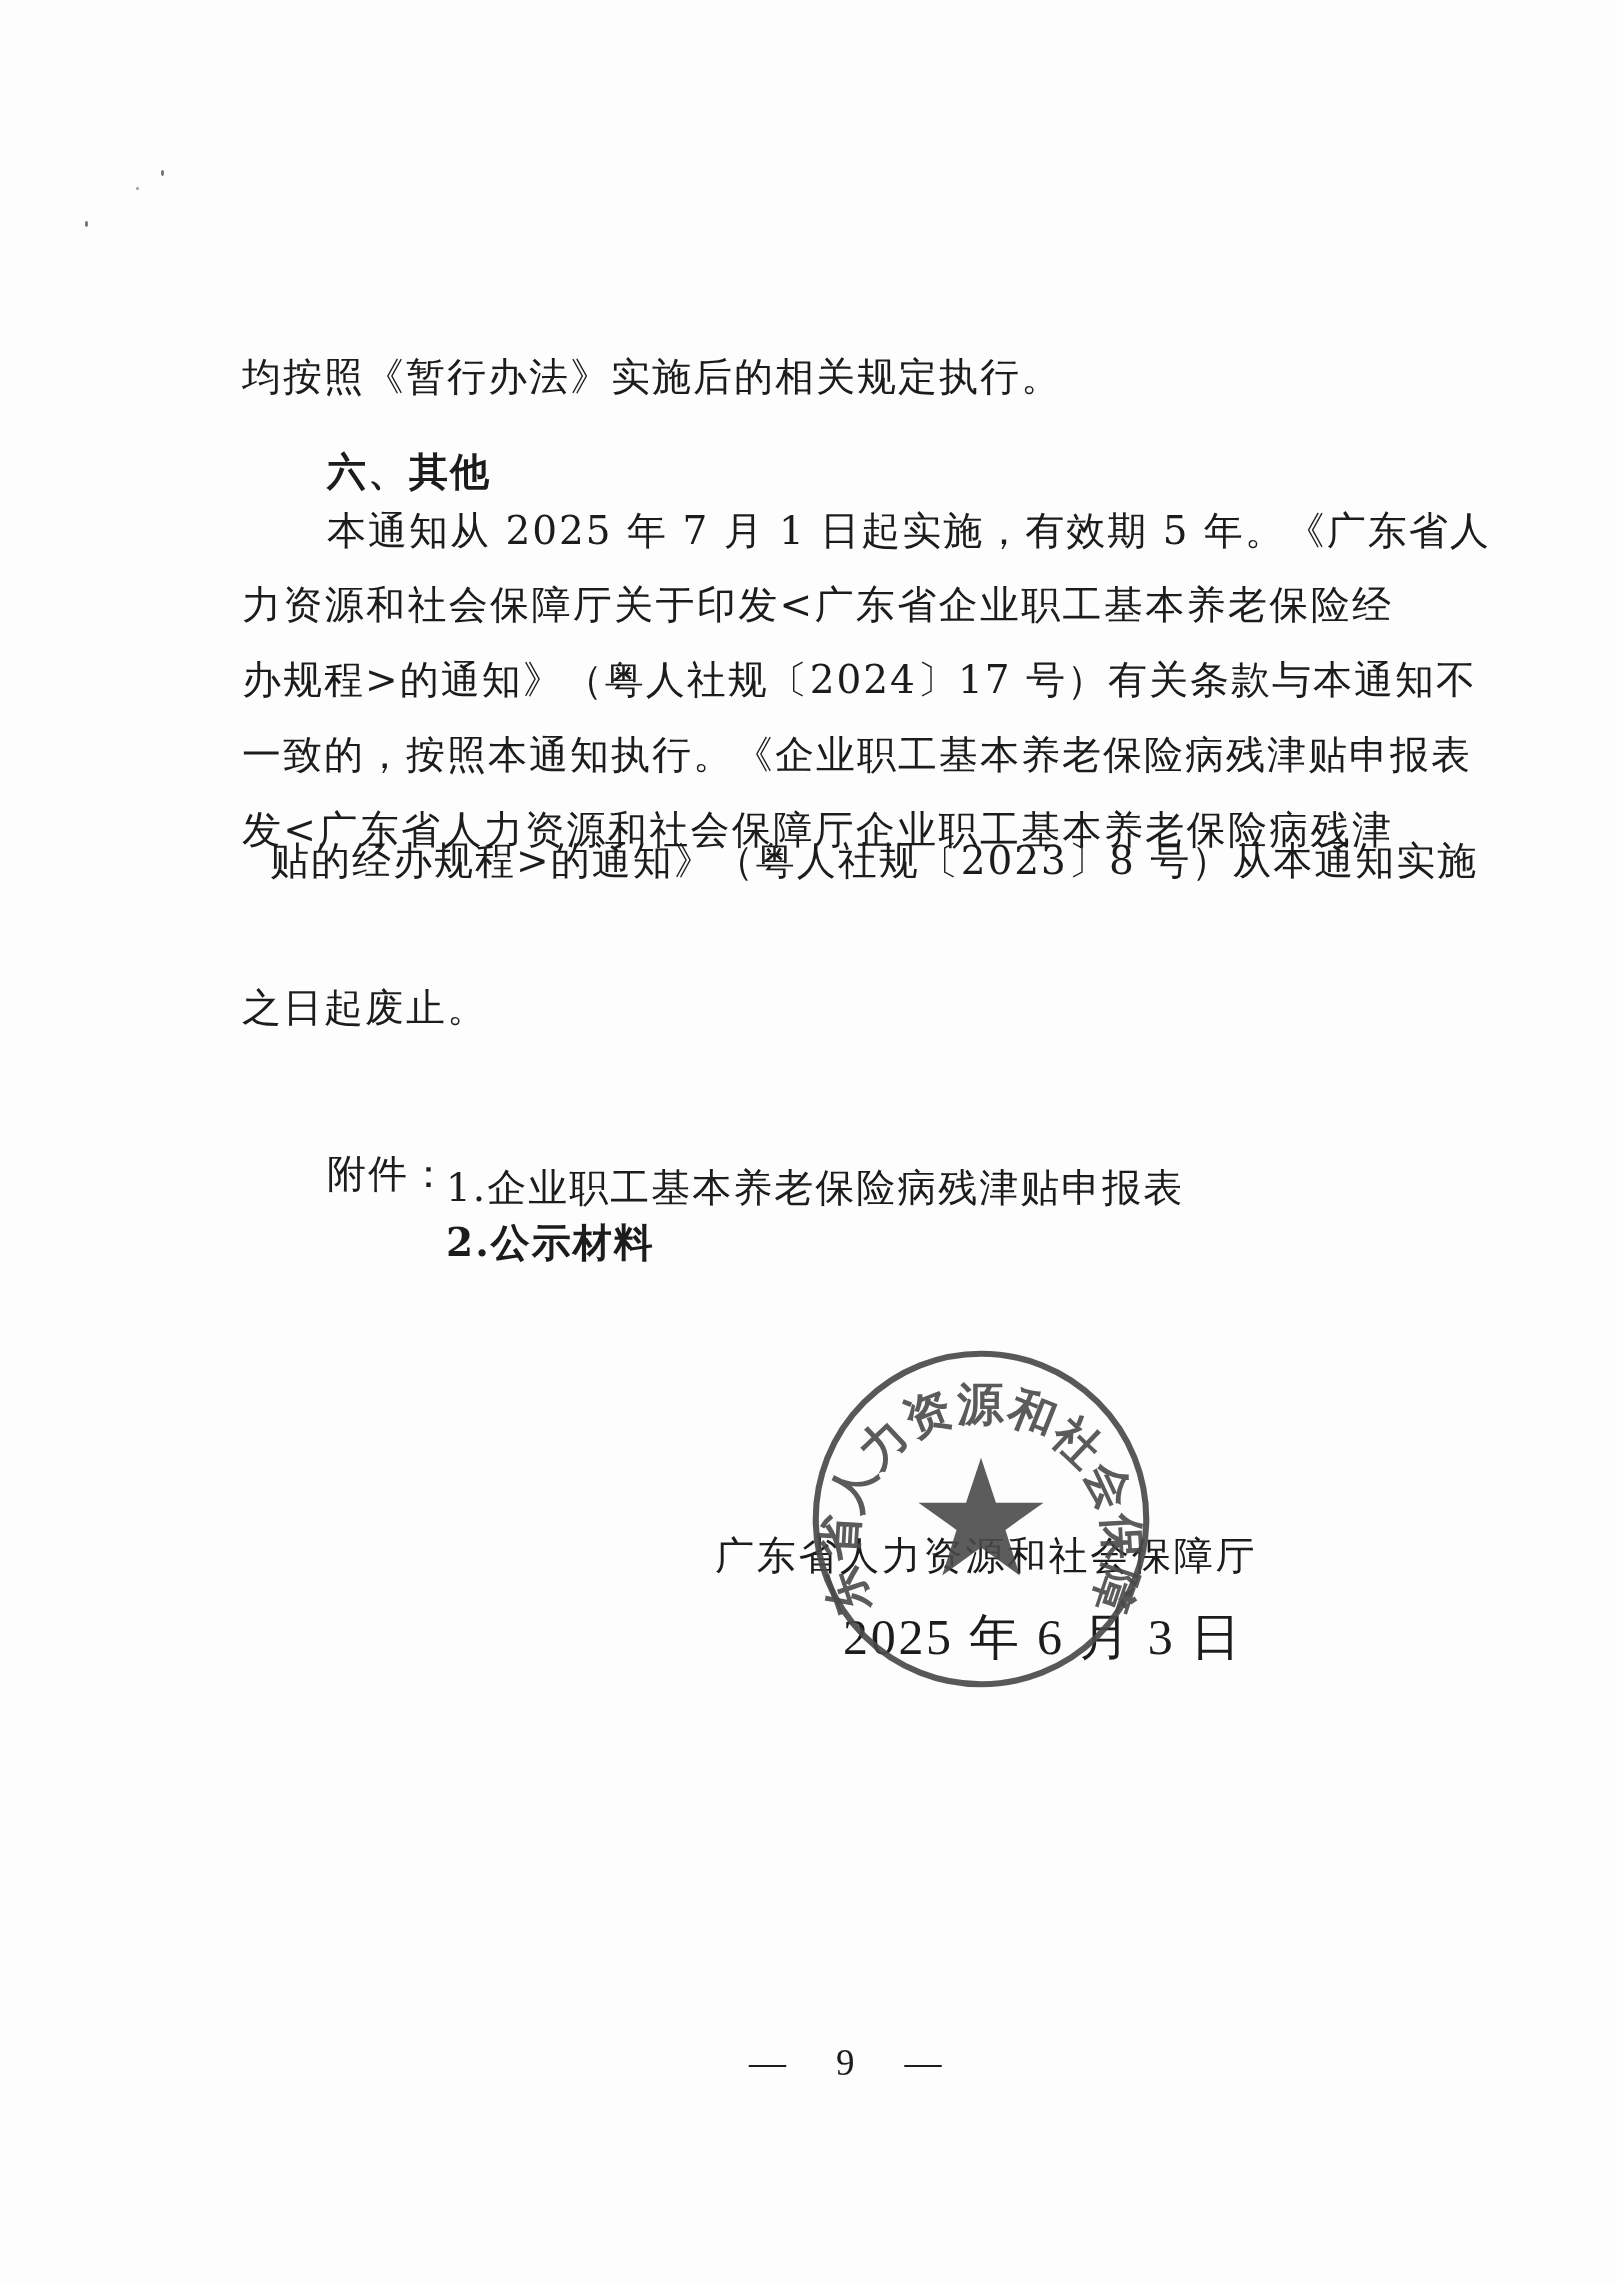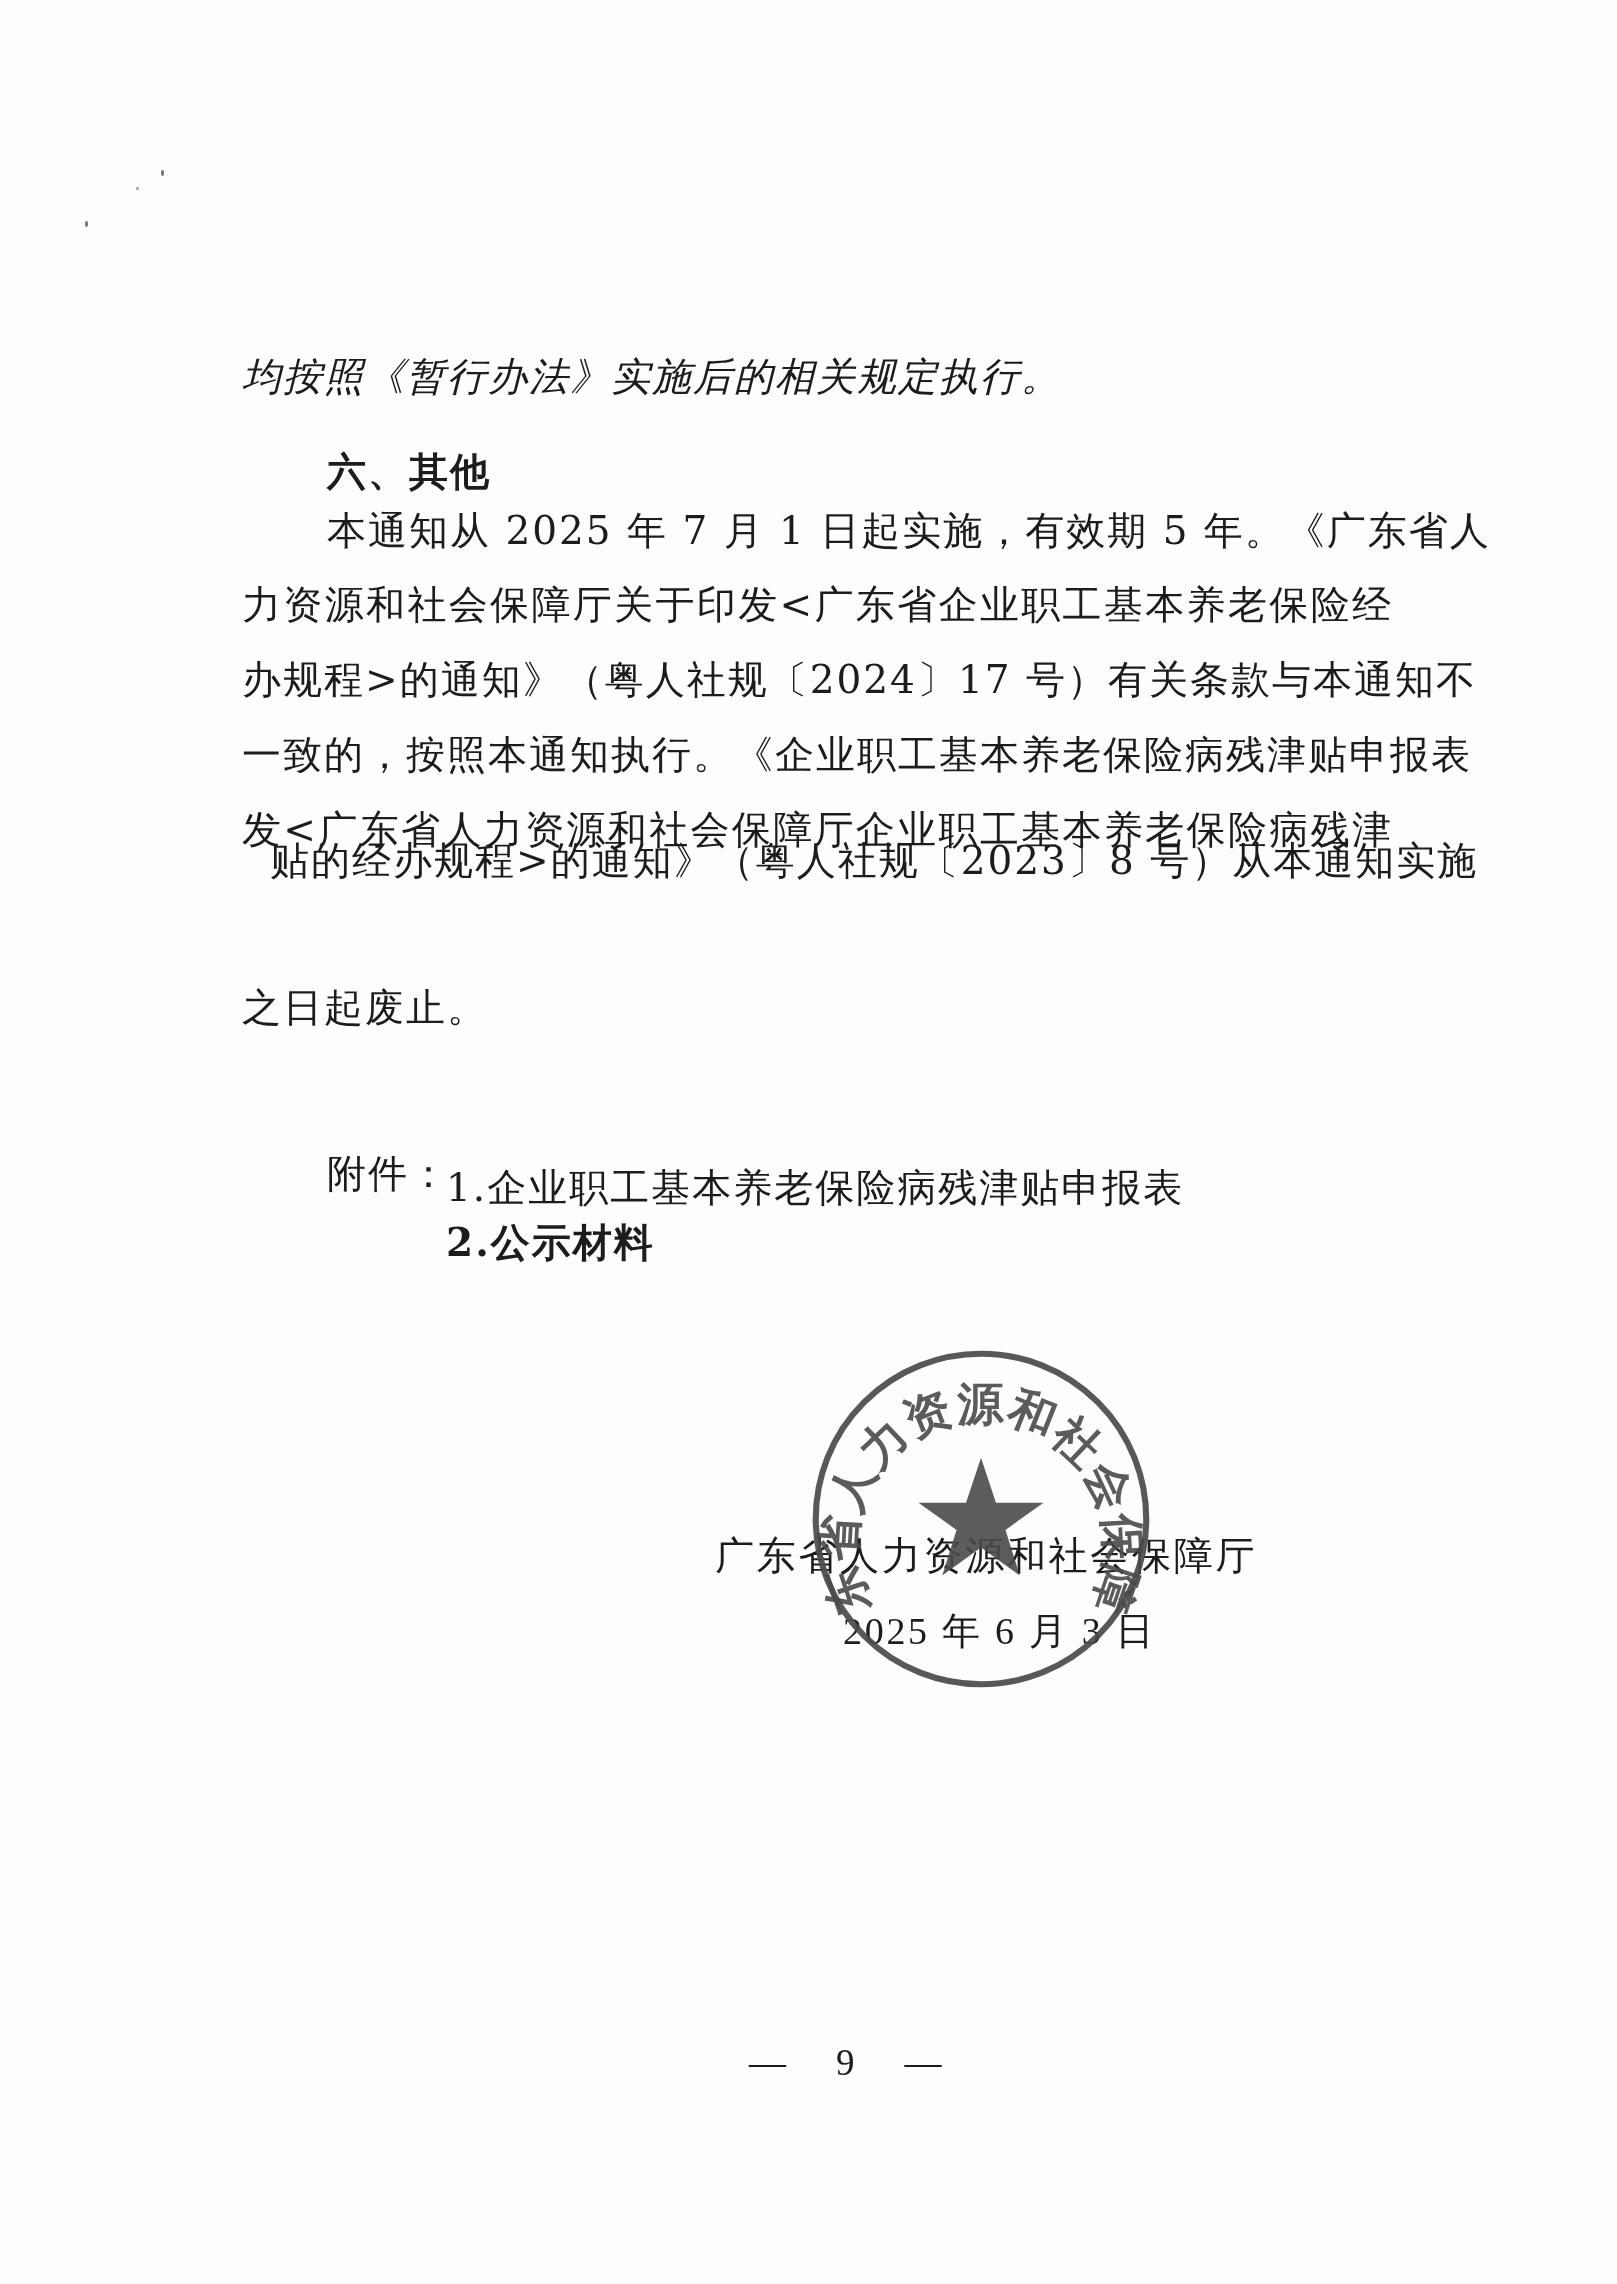--- a/index.html
+++ b/index.html
@@ -20,40 +20,40 @@
 </style>
 </head>
 <body>
 
 <div class="speck" style="left:161px;top:170px;width:3.4px;height:6.1px;"></div>
 <div class="speck" style="left:136px;top:187px;width:2.7px;height:2.7px;background:#aaa;"></div>
 <div class="speck" style="left:85px;top:221px;width:3.4px;height:6.1px;"></div>
 
 <main>
 
-  <div class="line" style="left:242px;top:357px;font-style:italic;">均按照《暂行办法》实施后的相关规定执行。</div>
+  <div class="line" style="left:242px;top:357px;">均按照《暂行办法》实施后的相关规定执行。</div>
 
   <div class="line heading" style="left:327px;top:452px;">六、其他</div>
 
   <div class="line just" style="left:327px;top:511px;width:1065px;">本通知从 2025 年 7 月 1 日起实施，有效期 5 年。《广东省人</div>
   <div class="line just" style="left:242px;top:585px;">力资源和社会保障厅关于印发&lt;广东省企业职工基本养老保险经</div>
   <div class="line just" style="left:242px;top:660px;">办规程&gt;的通知》（粤人社规〔2024〕17 号）有关条款与本通知不</div>
   <div class="line just" style="left:242px;top:735px;">一致的，按照本通知执行。《企业职工基本养老保险病残津贴申报表</div>
   <div class="line just" style="left:242px;top:810px;">发&lt;广东省人力资源和社会保障厅企业职工基本养老保险病残津</div>
   <div class="line just" style="left:242px;top:841px;margin-left:28px;">贴的经办规程&gt;的通知》（粤人社规〔2023〕8 号）从本通知实施</div>
   <div class="line" style="left:242px;top:960px;margin-top:28px;">之日起废止。</div>
 
   <div>
     <span class="line" style="left:327px;top:1148px;margin-top:6px;">附件：</span>
     <span class="line" style="left:446px;top:1148px;margin-top:20px;">1.企业职工基本养老保险病残津贴申报表</span>
     <span class="line" style="left:446px;top:1223px;font-weight:bold;">2.公示材料</span>
   </div>
 
   <div class="sig" style="left:715px;top:1536px;">广东省人力资源和社会保障厅</div>
-  <div class="sig" style="left:843px;top:1612px;font-family:'Liberation Serif', serif;font-size:38px;">2025 年 6 月 3 日</div>
+  <div class="sig" style="left:843px;top:1612px;font-family:'Liberation Serif', serif;font-size:50px;">2025 年 6 月 3 日</div>
 
   <svg class="stamp" viewBox="0 0 500 500">
     <defs>
       <path id="sealArc" d="M 95 390 A 185 185 0 1 1 405 390"></path>
     </defs>
     <circle cx="250" cy="250" r="243" fill="none" stroke="#4a4a4a" stroke-width="9" opacity="0.92"></circle>
     <text font-family="DejaVu Sans, sans-serif" font-size="68" font-weight="bold" fill="#4a4a4a" opacity="0.9" letter-spacing="2">
       <textPath href="#sealArc" startOffset="50%" text-anchor="middle">广东省人力资源和社会保障厅</textPath>
     </text>
     <polygon fill="#4a4a4a" opacity="0.9" points="250,160 272,226 342,226 286,266 307,333 250,292 193,333 214,266 158,226 228,226"></polygon>

